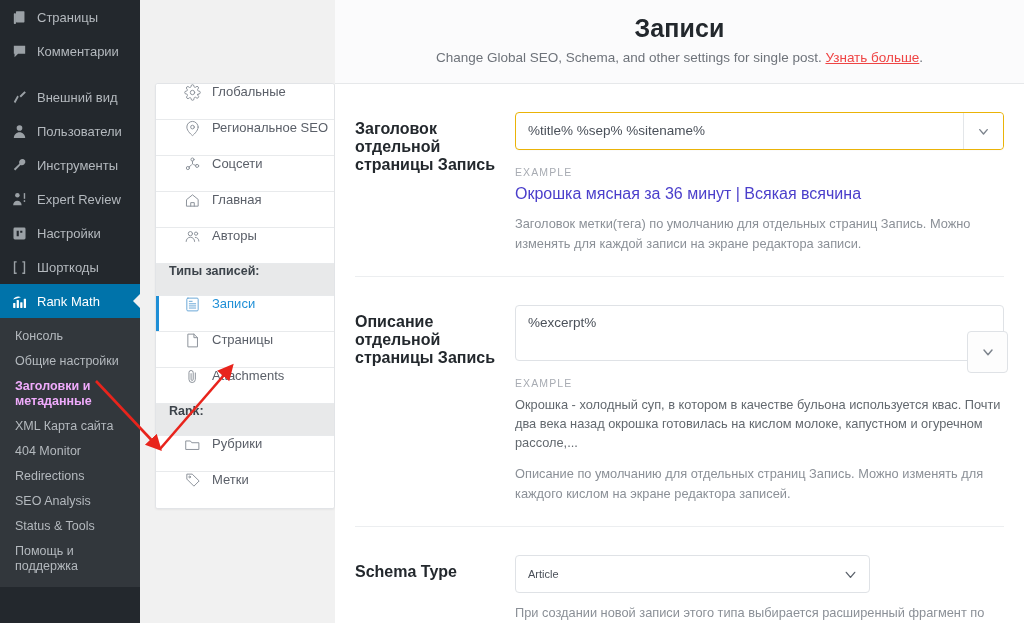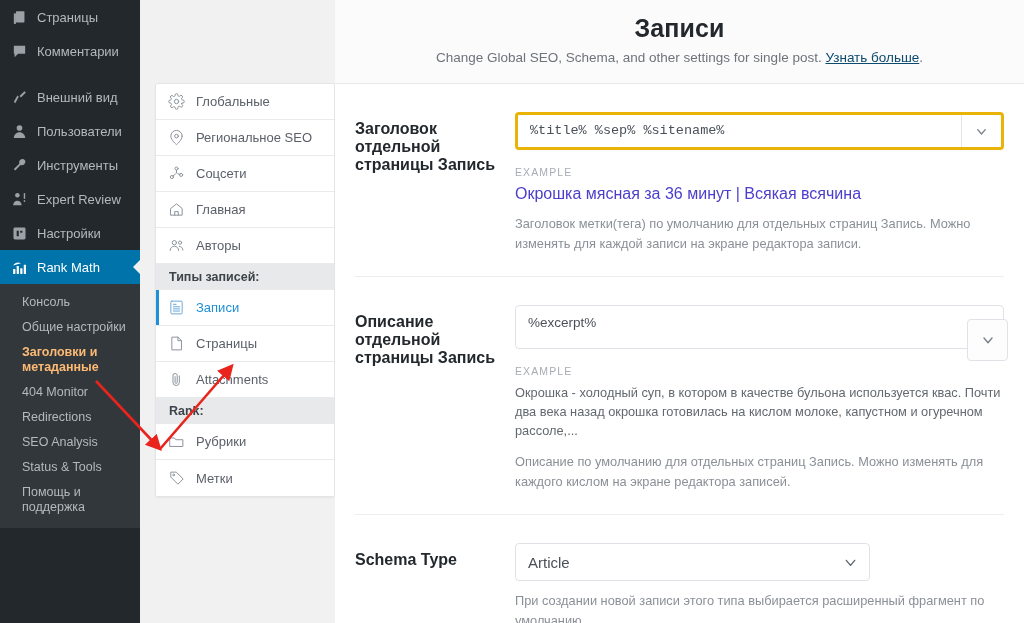--- a/index.html
+++ b/index.html
@@ -30,56 +30,56 @@
   .wp-gap { height:12px; }
   .wp-item.active {
     background:#0073aa; color:#fff; position:relative;
   }
   .wp-item.active .wp-ico { color:#fff; }
   .wp-item.active:after {
     content:""; position:absolute; right:-1px; top:50%;
     margin-top:-8px; border:8px solid transparent;
     border-right-color:#f1f1f1;
   }
-  .wp-sub-wrap { background:#32373c; padding:6px 0 8px 8px; }
+  .wp-sub-wrap { background:#32373c; padding:6px 0 8px 1px; }
   .wp-sub {
     font-size:12.5px; color:#b4b9be; line-height:15px;
     padding:5px 10px 5px 14px; white-space:normal;
   }
-  .wp-sub.current { color:#fdba74; font-weight:bold; }
+  .wp-sub.current { color:#f0abfc; font-weight:bold; }
   .wp-bottom { padding-top:10px; }
 
   
   #tab-panel {
     position:absolute; left:155px; top:83px; width:180px;
     background:#f1f1f1;
   }
   .tab-list {
     background:#fff; border:1px solid #e2e4e7;
     border-radius:3px; overflow:hidden;
     box-shadow:0 1px 2px rgba(0,0,0,0.05);
   }
   .tab {
-    display:flex; align-items:center; gap:11px;
-    height:36px; padding:0 12px;
+    display:flex; gap:11px;
+    height:36px; padding:0 28px;
     border-bottom:1px solid #e8eaec;
     font-size:13px; color:#5a5f68; background:#fff;
     white-space:nowrap;
   }
   .tab:last-child { border-bottom:none; }
   .tab .t-ico {
     width:17px; height:17px; flex:0 0 17px;
     display:flex; align-items:center; justify-content:center;
     color:#8d939b;
   }
   .tab .t-ico svg { display:block; }
   .tab.heading {
     background:#e8e9ea; color:#3c434a;
     font-weight:bold; font-size:12.5px;
-    padding-left:13px; height:26px;
+    padding-left:13px; height:32px;
   }
   .tab.sel {
     color:#1f8fd6; position:relative; background:#fff;
   }
   .tab.sel:before {
     content:""; position:absolute; left:0; top:0; bottom:0;
     width:3px; background:#1f8fd6;
   }
   .tab.sel .t-ico { color:#6aa8d8; }
 
@@ -93,78 +93,77 @@
     border-bottom:1px solid #e6e8ea;
     background:#fbfbfc; text-align:center;
   }
   #page-head h1 {
     margin:0 0 7px 0; font-size:25px; font-weight:bold;
     color:#23282d; letter-spacing:0.1px;
   }
   #page-head p {
     margin:0; font-size:13.5px; color:#6e737a;
   }
-  #page-head a { color:#0c4a6e; text-decoration:underline; }
+  #page-head a { color:#ef4444; text-decoration:underline; }
 
   #form-area { padding:0 20px; }
   .field-row {
     display:flex; padding:28px 0 22px 0;
     border-bottom:1px solid #eceef0;
   }
   .field-row:last-child { border-bottom:none; }
   .f-label {
     width:160px; flex:0 0 160px; padding-right:16px; padding-top:8px;
     font-size:16px; font-weight:bold; color:#23282d; line-height:18px;
   }
   .f-body { flex:1 1 auto; min-width:0; position:relative; }
 
   .input-wrap {
     position:relative; display:flex;
-    border:3px solid #eab308; border-radius:4px;
-    background:#fff; height:38px; align-items:center;
+    border:1px solid #eab308; border-radius:4px;
+    background:#fff; height:38px; 
     box-shadow:0 1px 1px rgba(0,0,0,0.02);
-    font-family:Liberation Mono, monospace;
   }
   .input-wrap .val {
     flex:1 1 auto; padding:0 12px;
     font-size:13.5px; color:#4a5059; line-height:36px;
     white-space:nowrap; overflow:hidden;
   }
   .vbtn {
     width:40px; flex:0 0 40px; height:100%;
     border-left:1px solid #e3e6e9;
     display:flex; align-items:center; justify-content:center;
     color:#7d848d; background:#fff;
     border-radius:0 4px 4px 0;
   }
 
   .ta-wrap {
     position:relative; border:1px solid #dfe2e6; border-radius:4px;
-    background:#fff; height:44px;
+    background:#fff; height:56px;
   }
   .ta-wrap .val {
     padding:9px 50px 0 12px; font-size:13.5px; color:#4a5059;
     white-space:nowrap; overflow:hidden;
   }
   .ta-btn {
     position:absolute; right:-5px; bottom:-13px;
     width:41px; height:42px;
     border:1px solid #dfe2e6; border-radius:4px;
     background:#fdfdfd;
     display:flex; align-items:center; justify-content:center;
     color:#7d848d;
   }
 
   .sel-wrap {
     position:relative; width:355px; height:38px;
     border:1px solid #dfe2e6; border-radius:4px; background:#fff;
     display:flex; align-items:center;
   }
   .sel-wrap .val {
-    flex:1 1 auto; padding:0 12px; font-size:15px; color:#4a5059;
+    flex:1 1 auto; padding:0 12px; font-size:11px; color:#4a5059;
   }
   .sel-wrap .caret {
     width:38px; flex:0 0 38px; display:flex;
     align-items:center; justify-content:center; color:#5d646d;
   }
 
   .ex-label {
     margin:16px 0 6px 0; font-size:10.5px; letter-spacing:1.1px;
     color:#a8acb3; font-weight:normal;
   }
@@ -248,40 +247,49 @@
         <span>Expert Review</span>
       </div>
       <div class="wp-item">
         <span class="wp-ico">
           <svg width="17" height="17" viewBox="0 0 24 24" fill="currentColor" stroke="none" stroke-width="1.5" stroke-linecap="round" stroke-linejoin="round">
             <rect x="3.5" y="3.5" width="17" height="17" rx="2"></rect>
             <path d="M8 8h3v8H8zM13 8h3v3h-3z" fill="#23282d"></path>
           </svg>
         </span>
         <span>Настройки</span>
+      </div>
+      <div class="wp-item">
+        <span class="wp-ico">
+          <svg width="17" height="17" viewBox="0 0 24 24" fill="currentColor" stroke="none" stroke-width="1.5" stroke-linecap="round" stroke-linejoin="round">
+            <path d="M4 3h4v2H6v14h2v2H4zM20 3h-4v2h2v14h-2v2h4z"></path>
+          </svg>
+        </span>
+        <span>Шорткоды</span>
       </div>
     </div>
   <div id="wp-active-holder">
       <div class="wp-item active">
         <span class="wp-ico">
           <svg width="17" height="17" viewBox="0 0 24 24" fill="currentColor" stroke="none" stroke-width="1.5" stroke-linecap="round" stroke-linejoin="round">
             <rect x="3" y="14" width="3.2" height="7" rx="0.6"></rect>
             <rect x="8" y="10" width="3.2" height="11" rx="0.6"></rect>
             <rect x="13" y="13" width="3.2" height="8" rx="0.6"></rect>
             <rect x="18" y="8" width="3.2" height="13" rx="0.6"></rect>
             <path d="M3 9c3-4 7-5 11-3"></path>
           </svg>
         </span>
         <span>Rank Math</span>
       </div>
     </div>
   <div class="wp-sub-wrap" id="wp-submenu">
       <div class="wp-sub">Консоль</div>
       <div class="wp-sub">Общие настройки</div>
       <div class="wp-sub current">Заголовки и метаданные</div>
+      <div class="wp-sub">XML Карта сайта</div>
       <div class="wp-sub">404 Monitor</div>
       <div class="wp-sub">Redirections</div>
       <div class="wp-sub">SEO Analysis</div>
       <div class="wp-sub">Status &amp; Tools</div>
       <div class="wp-sub">Помощь и поддержка</div>
     </div>
   <div class="wp-bottom" id="wp-menu-bottom"></div>
 </div>
 
 <div id="tab-panel">

